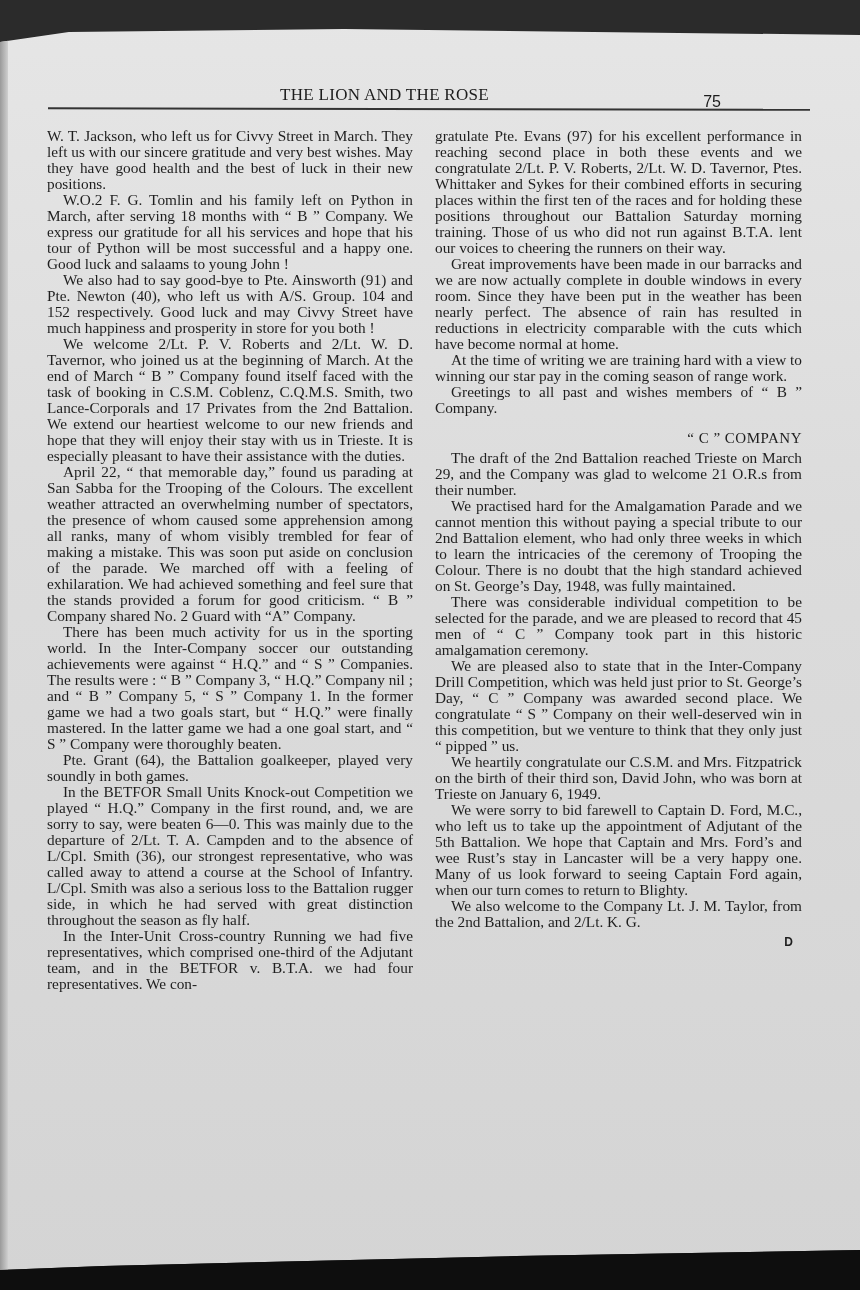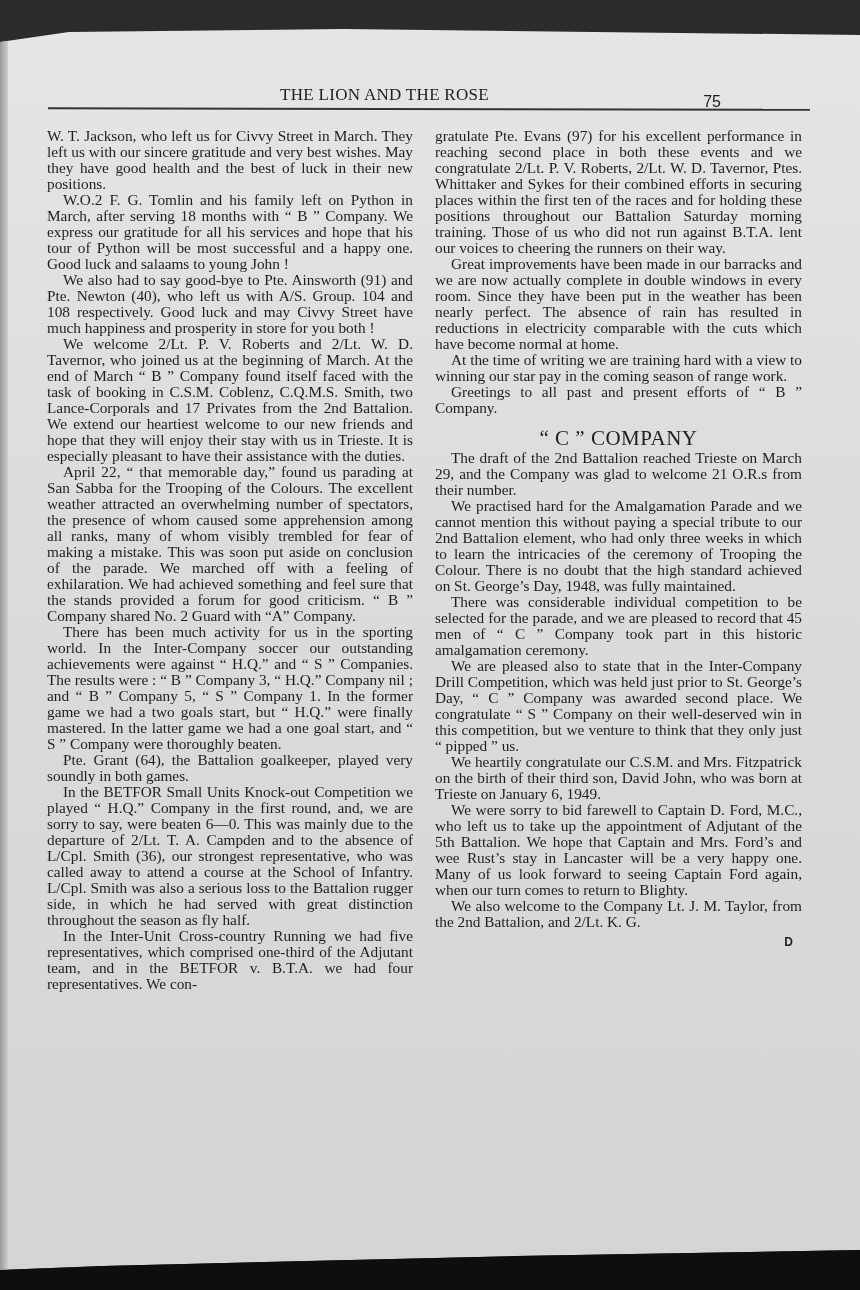--- a/index.html
+++ b/index.html
@@ -42,21 +42,21 @@
     position: absolute; top: 128px;
     font-family: "Liberation Serif", serif; font-size: 15.3px; line-height: 16px;
     color: #1e1e1e;
     text-align: justify;
   }
   .col-left { left: 47px; width: 366px; }
   .col-right { left: 435px; width: 367px; }
   .column p { margin: 0; text-indent: 16px; }
   .column p.noindent { text-indent: 0; }
   .section-heading {
-    text-align: center; font-size: 21px; margin: 14px 0 4px 0;
+    text-align: right; font-size: 15px; margin: 14px 0 4px 0;
     letter-spacing: 0.5px;
   }
   .signature-mark {
     text-align: center; font-family: "Liberation Sans", sans-serif; font-weight: bold;
     font-size: 12px; margin-top: 4px; padding-left: 340px;
   }
   .bottom-dark {
     position: absolute; left: 0; bottom: 0; width: 860px; height: 40px; background: #0e0e0e;
     clip-path: polygon(0 20px, 12% 16px, 60% 6px, 100% 0, 100% 100%, 0 100%);
   }
@@ -70,34 +70,34 @@
 
   <div class="header">
     <div class="running-title">THE LION AND THE ROSE</div>
     <div class="page-number">75</div>
     <div class="rule"></div>
   </div>
 
   <div class="column col-left">
     <p class="noindent">W. T. Jackson, who left us for Civvy Street in March. They left us with our sincere gratitude and very best wishes. May they have good health and the best of luck in their new positions.</p>
     <p>W.O.2 F. G. Tomlin and his family left on Python in March, after serving 18 months with “ B ” Company. We express our gratitude for all his services and hope that his tour of Python will be most successful and a happy one. Good luck and salaams to young John !</p>
-    <p>We also had to say good-bye to Pte. Ainsworth (91) and Pte. Newton (40), who left us with A/S. Group. 104 and 108 respectively. Good luck and may Civvy Street have much happiness and prosperity in store for you both !</p>
+    <p>We also had to say good-bye to Pte. Ainsworth (91) and Pte. Newton (40), who left us with A/S. Group. 104 and 152 respectively. Good luck and may Civvy Street have much happiness and prosperity in store for you both !</p>
     <p>We welcome 2/Lt. P. V. Roberts and 2/Lt. W. D. Tavernor, who joined us at the beginning of March. At the end of March “ B ” Company found itself faced with the task of booking in C.S.M. Coblenz, C.Q.M.S. Smith, two Lance-Corporals and 17 Privates from the 2nd Battalion. We extend our heartiest welcome to our new friends and hope that they will enjoy their stay with us in Trieste. It is especially pleasant to have their assistance with the duties.</p>
     <p>April 22, “ that memorable day,” found us parading at San Sabba for the Trooping of the Colours. The excellent weather attracted an overwhelming number of spectators, the presence of whom caused some apprehension among all ranks, many of whom visibly trembled for fear of making a mistake. This was soon put aside on conclusion of the parade. We marched off with a feeling of exhilaration. We had achieved something and feel sure that the stands provided a forum for good criticism. “ B ” Company shared No. 2 Guard with “A” Company.</p>
     <p>There has been much activity for us in the sporting world. In the Inter-Company soccer our outstanding achievements were against “ H.Q.” and “ S ” Companies. The results were : “ B ” Company 3, “ H.Q.” Company nil ; and “ B ” Company 5, “ S ” Company 1. In the former game we had a two goals start, but “ H.Q.” were finally mastered. In the latter game we had a one goal start, and “ S ” Company were thoroughly beaten.</p>
     <p>Pte. Grant (64), the Battalion goalkeeper, played very soundly in both games.</p>
     <p>In the BETFOR Small Units Knock-out Competition we played “ H.Q.” Company in the first round, and, we are sorry to say, were beaten 6—0. This was mainly due to the departure of 2/Lt. T. A. Campden and to the absence of L/Cpl. Smith (36), our strongest representative, who was called away to attend a course at the School of Infantry. L/Cpl. Smith was also a serious loss to the Battalion rugger side, in which he had served with great distinction throughout the season as fly half.</p>
     <p>In the Inter-Unit Cross-country Running we had five representatives, which comprised one-third of the Adjutant team, and in the BETFOR v. B.T.A. we had four representatives. We con-</p>
   </div>
 
   <div class="column col-right">
     <p class="noindent">gratulate Pte. Evans (97) for his excellent performance in reaching second place in both these events and we congratulate 2/Lt. P. V. Roberts, 2/Lt. W. D. Tavernor, Ptes. Whittaker and Sykes for their combined efforts in securing places within the first ten of the races and for holding these positions throughout our Battalion Saturday morning training. Those of us who did not run against B.T.A. lent our voices to cheering the runners on their way.</p>
     <p>Great improvements have been made in our barracks and we are now actually complete in double windows in every room. Since they have been put in the weather has been nearly perfect. The absence of rain has resulted in reductions in electricity comparable with the cuts which have become normal at home.</p>
     <p>At the time of writing we are training hard with a view to winning our star pay in the coming season of range work.</p>
-    <p>Greetings to all past and present efforts of “ B ” Company.</p>
+    <p>Greetings to all past and wishes members of “ B ” Company.</p>
     <div class="section-heading">“ C ” COMPANY</div>
     <p>The draft of the 2nd Battalion reached Trieste on March 29, and the Company was glad to welcome 21 O.R.s from their number.</p>
     <p>We practised hard for the Amalgamation Parade and we cannot mention this without paying a special tribute to our 2nd Battalion element, who had only three weeks in which to learn the intricacies of the ceremony of Trooping the Colour. There is no doubt that the high standard achieved on St. George’s Day, 1948, was fully maintained.</p>
     <p>There was considerable individual competition to be selected for the parade, and we are pleased to record that 45 men of “ C ” Company took part in this historic amalgamation ceremony.</p>
     <p>We are pleased also to state that in the Inter-Company Drill Competition, which was held just prior to St. George’s Day, “ C ” Company was awarded second place. We congratulate “ S ” Company on their well-deserved win in this competition, but we venture to think that they only just “ pipped ” us.</p>
     <p>We heartily congratulate our C.S.M. and Mrs. Fitzpatrick on the birth of their third son, David John, who was born at Trieste on January 6, 1949.</p>
     <p>We were sorry to bid farewell to Captain D. Ford, M.C., who left us to take up the appointment of Adjutant of the 5th Battalion. We hope that Captain and Mrs. Ford’s and wee Rust’s stay in Lancaster will be a very happy one. Many of us look forward to seeing Captain Ford again, when our turn comes to return to Blighty.</p>
     <p>We also welcome to the Company Lt. J. M. Taylor, from the 2nd Battalion, and 2/Lt. K. G.</p>
     <div class="signature-mark">D</div>
   </div>

